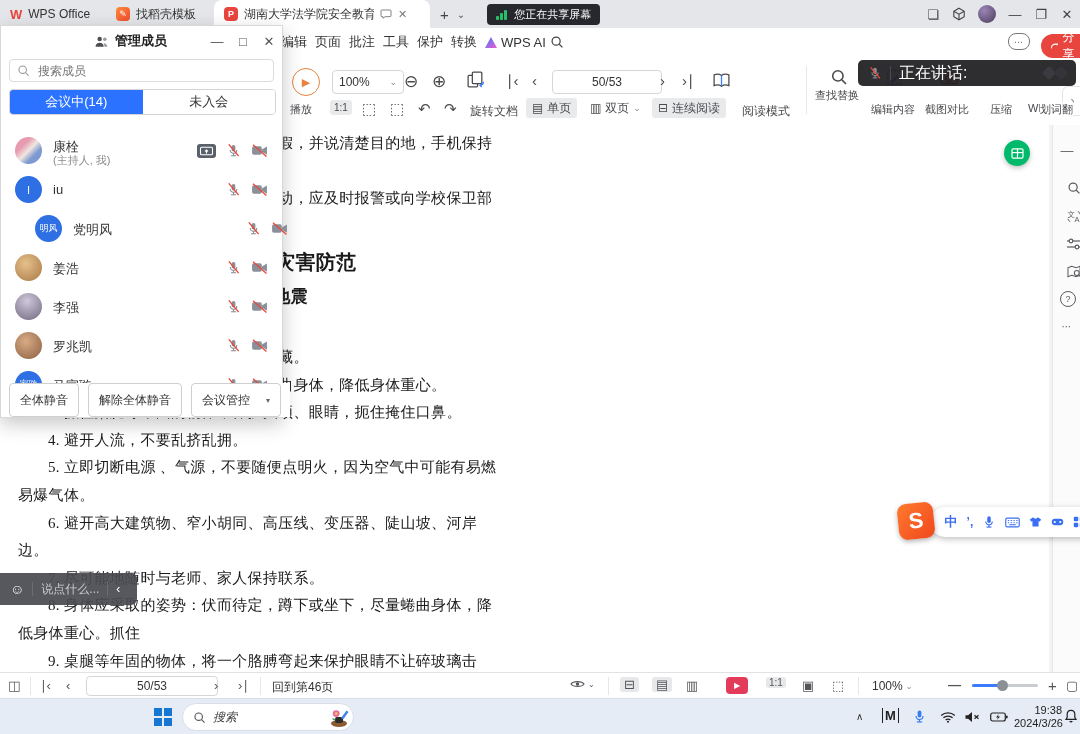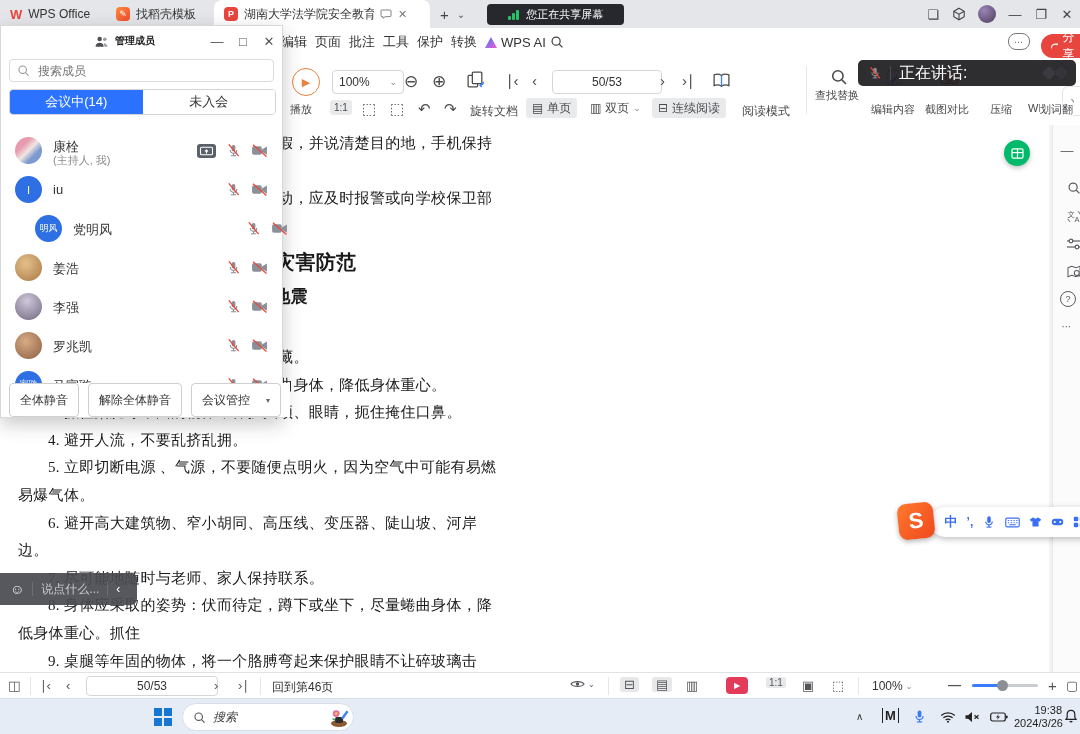--- a/index.html
+++ b/index.html
@@ -5,21 +5,21 @@
   html,body{margin:0;padding:0;background:#000;}
   #screen{position:relative;width:1080px;height:734px;overflow:hidden;background:#f2f3f5;
           font-family:"Liberation Sans","DejaVu Sans",sans-serif;-webkit-font-smoothing:antialiased;}
   .abs{position:absolute;}
   .ic{display:inline-flex;align-items:center;justify-content:center;}
   .row{display:flex;align-items:center;}
   
   .tabbar{left:0;top:0;width:1080px;height:28px;background:#e4e6e9;display:flex;align-items:center;}
   .tab{height:28px;display:flex;align-items:center;gap:6px;padding:0 10px;font-size:12px;color:#333;}
   .tab.active{background:#fff;border-radius:8px 8px 0 0;}
-  .sharepill{background:#26282d;color:#fff;border-radius:4px;height:21px;display:flex;align-items:center;gap:6px;padding:0 21px;font-size:11px;text-align:center;}
+  .sharepill{background:#26282d;color:#fff;border-radius:4px;height:21px;display:flex;align-items:center;gap:6px;padding:0 9px;font-size:11px;text-align:center;}
   .bars span{display:inline-block;width:2.5px;background:#29c06a;margin-right:1.5px;border-radius:1px;}
   .winbtn{color:#444;font-size:13px;width:26px;text-align:center;}
   
   .menubar{left:0;top:28px;width:1080px;height:28px;background:#fff;border-bottom:1px solid #ececec;}
   .menuitem{font-size:13px;color:#333;padding:0 4px;}
   
   .toolbar{left:0;top:56px;width:1080px;height:69px;background:#fff;border-bottom:1px solid #e3e3e3;}
   .tbicon{color:#4a4a4a;font-size:15px;}
   .tblabel{font-size:11px;color:#49494d;}
   .chip{background:#e9eaec;border-radius:3px;}
@@ -40,21 +40,21 @@
   
   .statusbar{left:0;top:672px;width:1080px;height:26px;background:#fff;border-top:1px solid #e2e2e4;}
   .sbic{color:#55565a;font-size:13px;}
   .sbchip{background:#e7e8ea;border-radius:3px;}
   
   .taskbar{left:0;top:698px;width:1080px;height:36px;background:#e6ecf5;border-top:1px solid #d8dfe9;}
   .tkic{width:30px;height:30px;display:flex;align-items:center;justify-content:center;position:relative;}
   
   .panel{left:0;top:25px;width:283px;height:393px;background:#fff;border:1px solid #d8d8d8;box-sizing:border-box;
          box-shadow:0 6px 18px rgba(0,0,0,.22);z-index:50;}
-  .ptitle{font-size:10px;color:#222;font-weight:bold;}
+  .ptitle{font-size:13px;color:#222;font-weight:bold;}
   .pwin{color:#555;font-size:13px;width:24px;text-align:center;}
   .psearch{position:absolute;left:8px;top:33px;width:265px;height:23px;border:1px solid #dcdcdc;border-radius:4px;display:flex;align-items:center;padding:0 7px;box-sizing:border-box;gap:6px;}
   .psearch input{border:0;outline:0;flex:1;font-size:12px;color:#333;background:transparent;}
   .ptabs{position:absolute;left:8px;top:63px;width:265px;height:24px;border:1px solid #d4d4d4;border-radius:4px;overflow:hidden;display:flex;}
   .ptab{flex:1;display:flex;align-items:center;justify-content:center;font-size:13px;}
   .ptab.on{background:#2a72ff;color:#fff;}
   .ptab.off{background:#fff;color:#333;}
   .mrow{position:absolute;left:0;width:281px;height:38px;}
   .mav{position:absolute;left:14px;top:4px;width:27px;height:27px;border-radius:50%;color:#fff;font-size:9px;display:flex;align-items:center;justify-content:center;overflow:hidden;}
   .mname{position:absolute;left:52px;top:10px;font-size:13px;color:#333;white-space:nowrap;}

